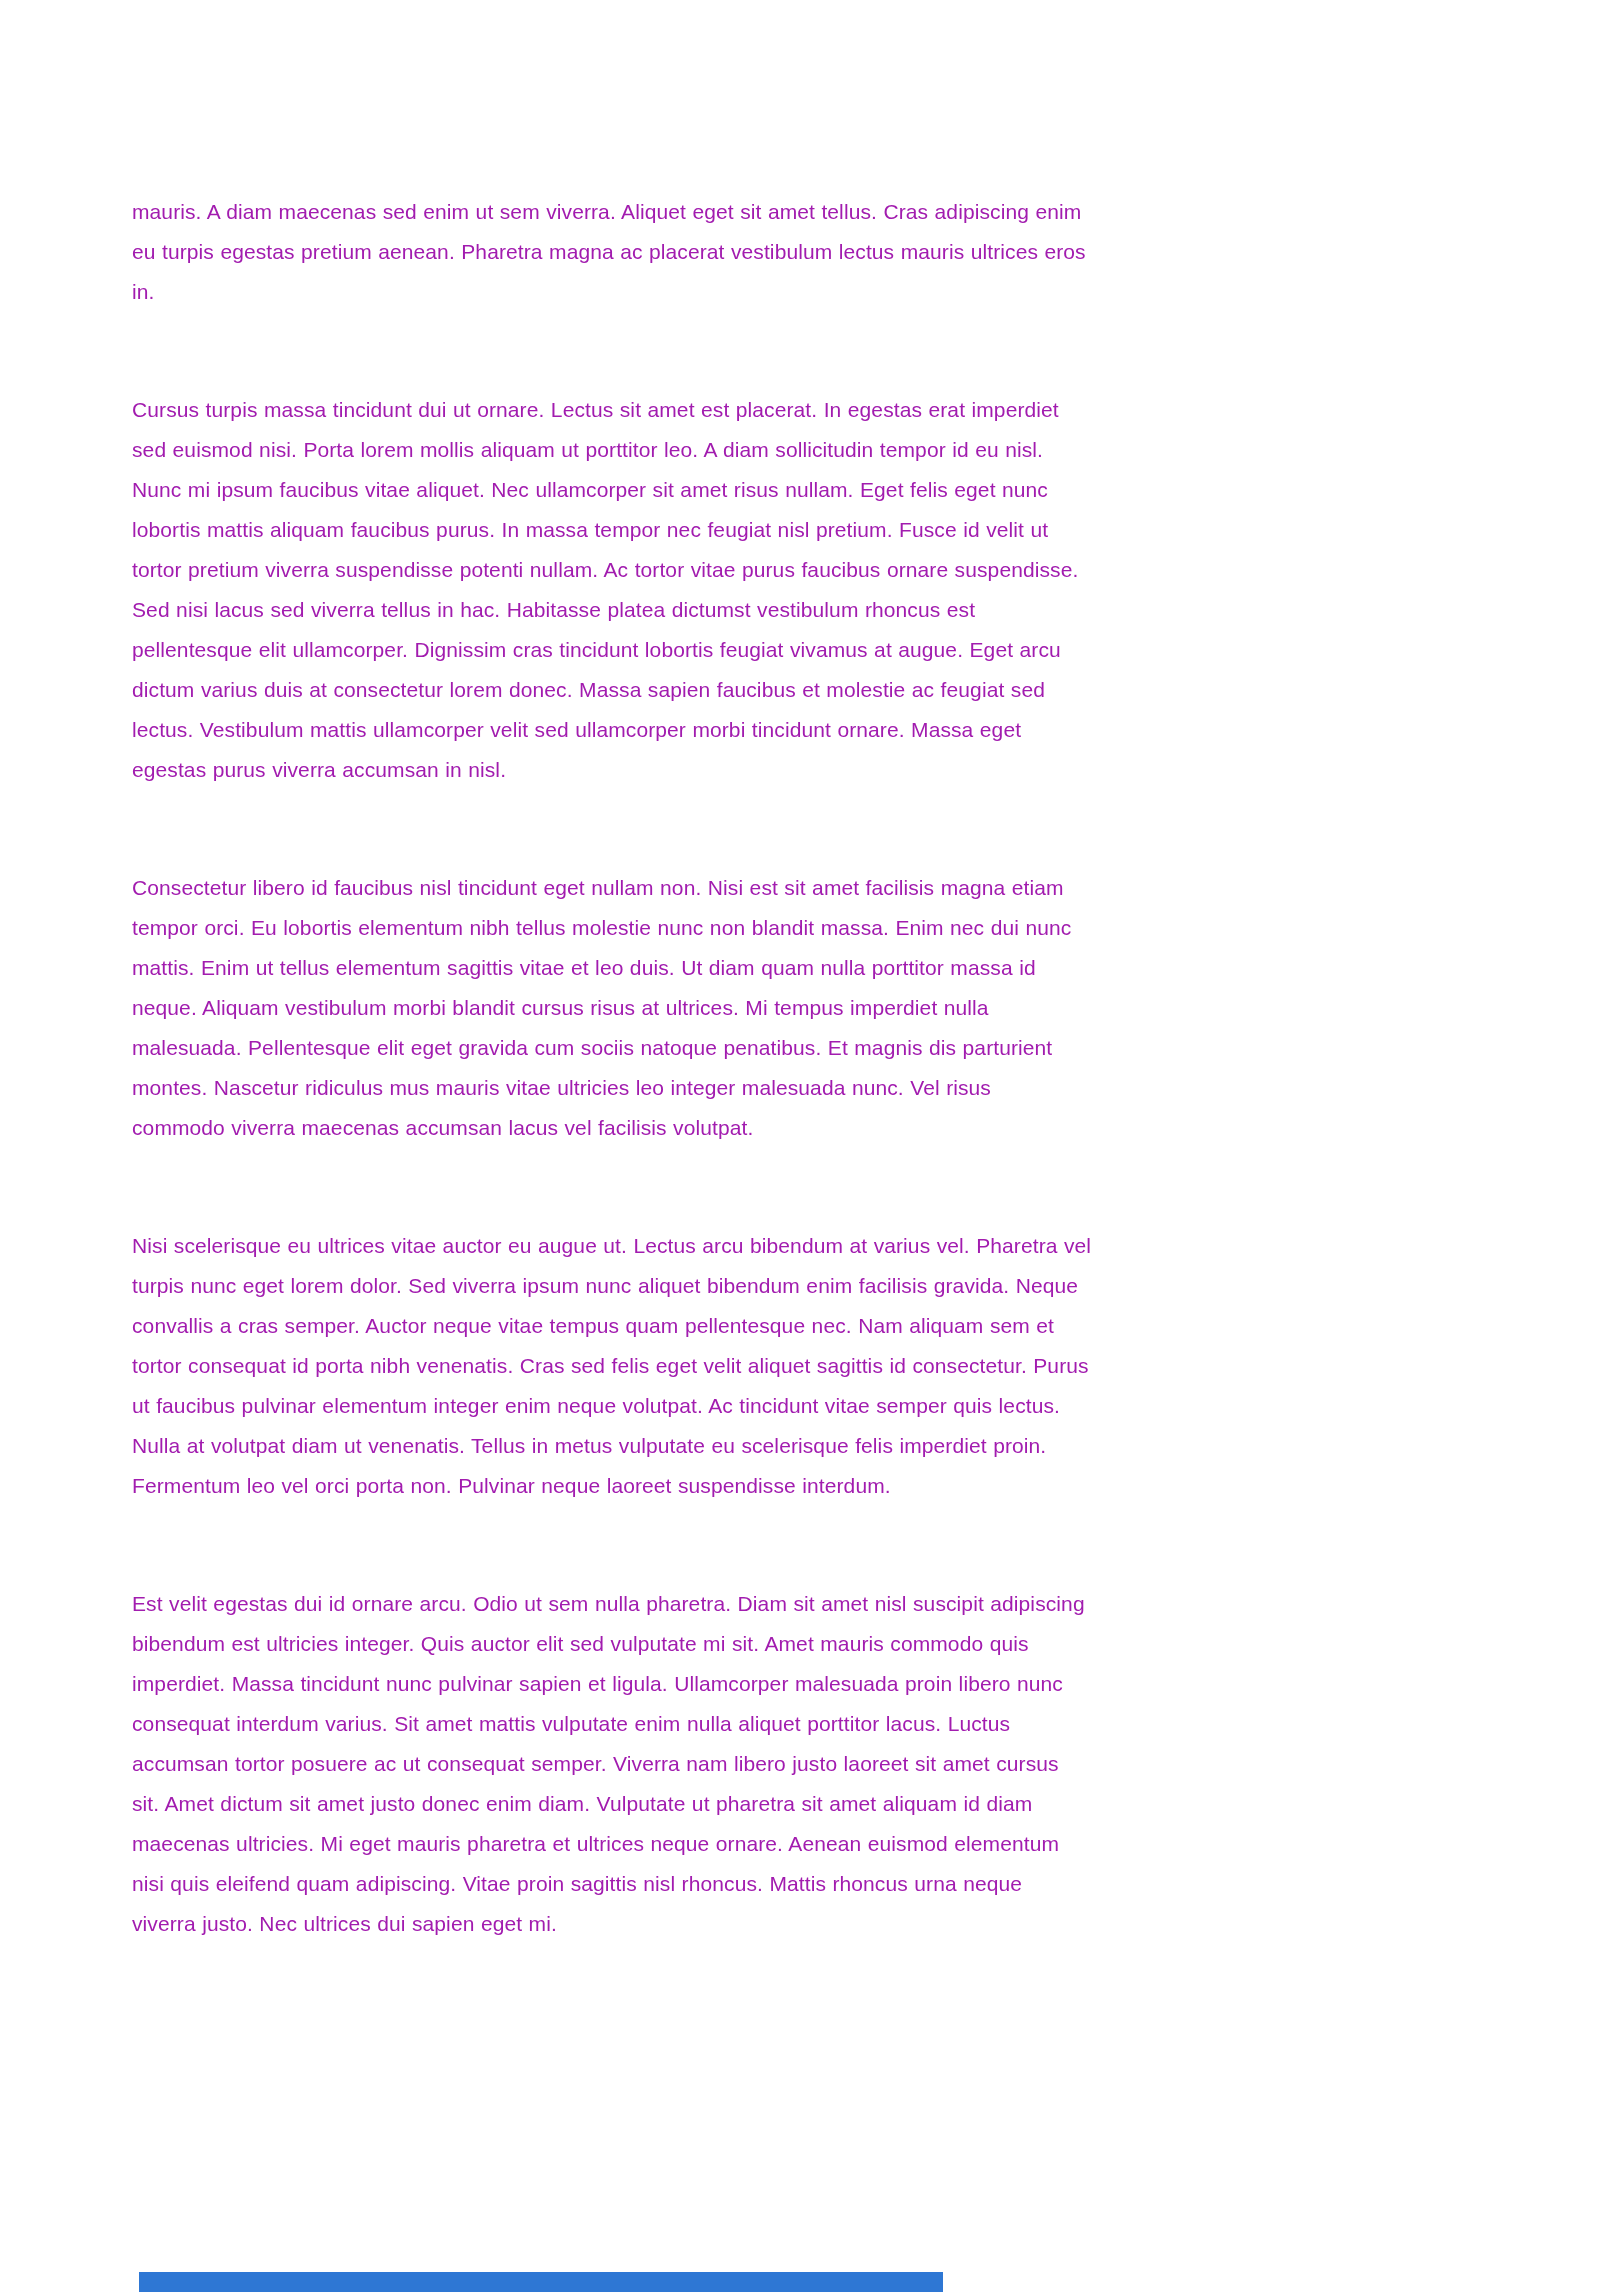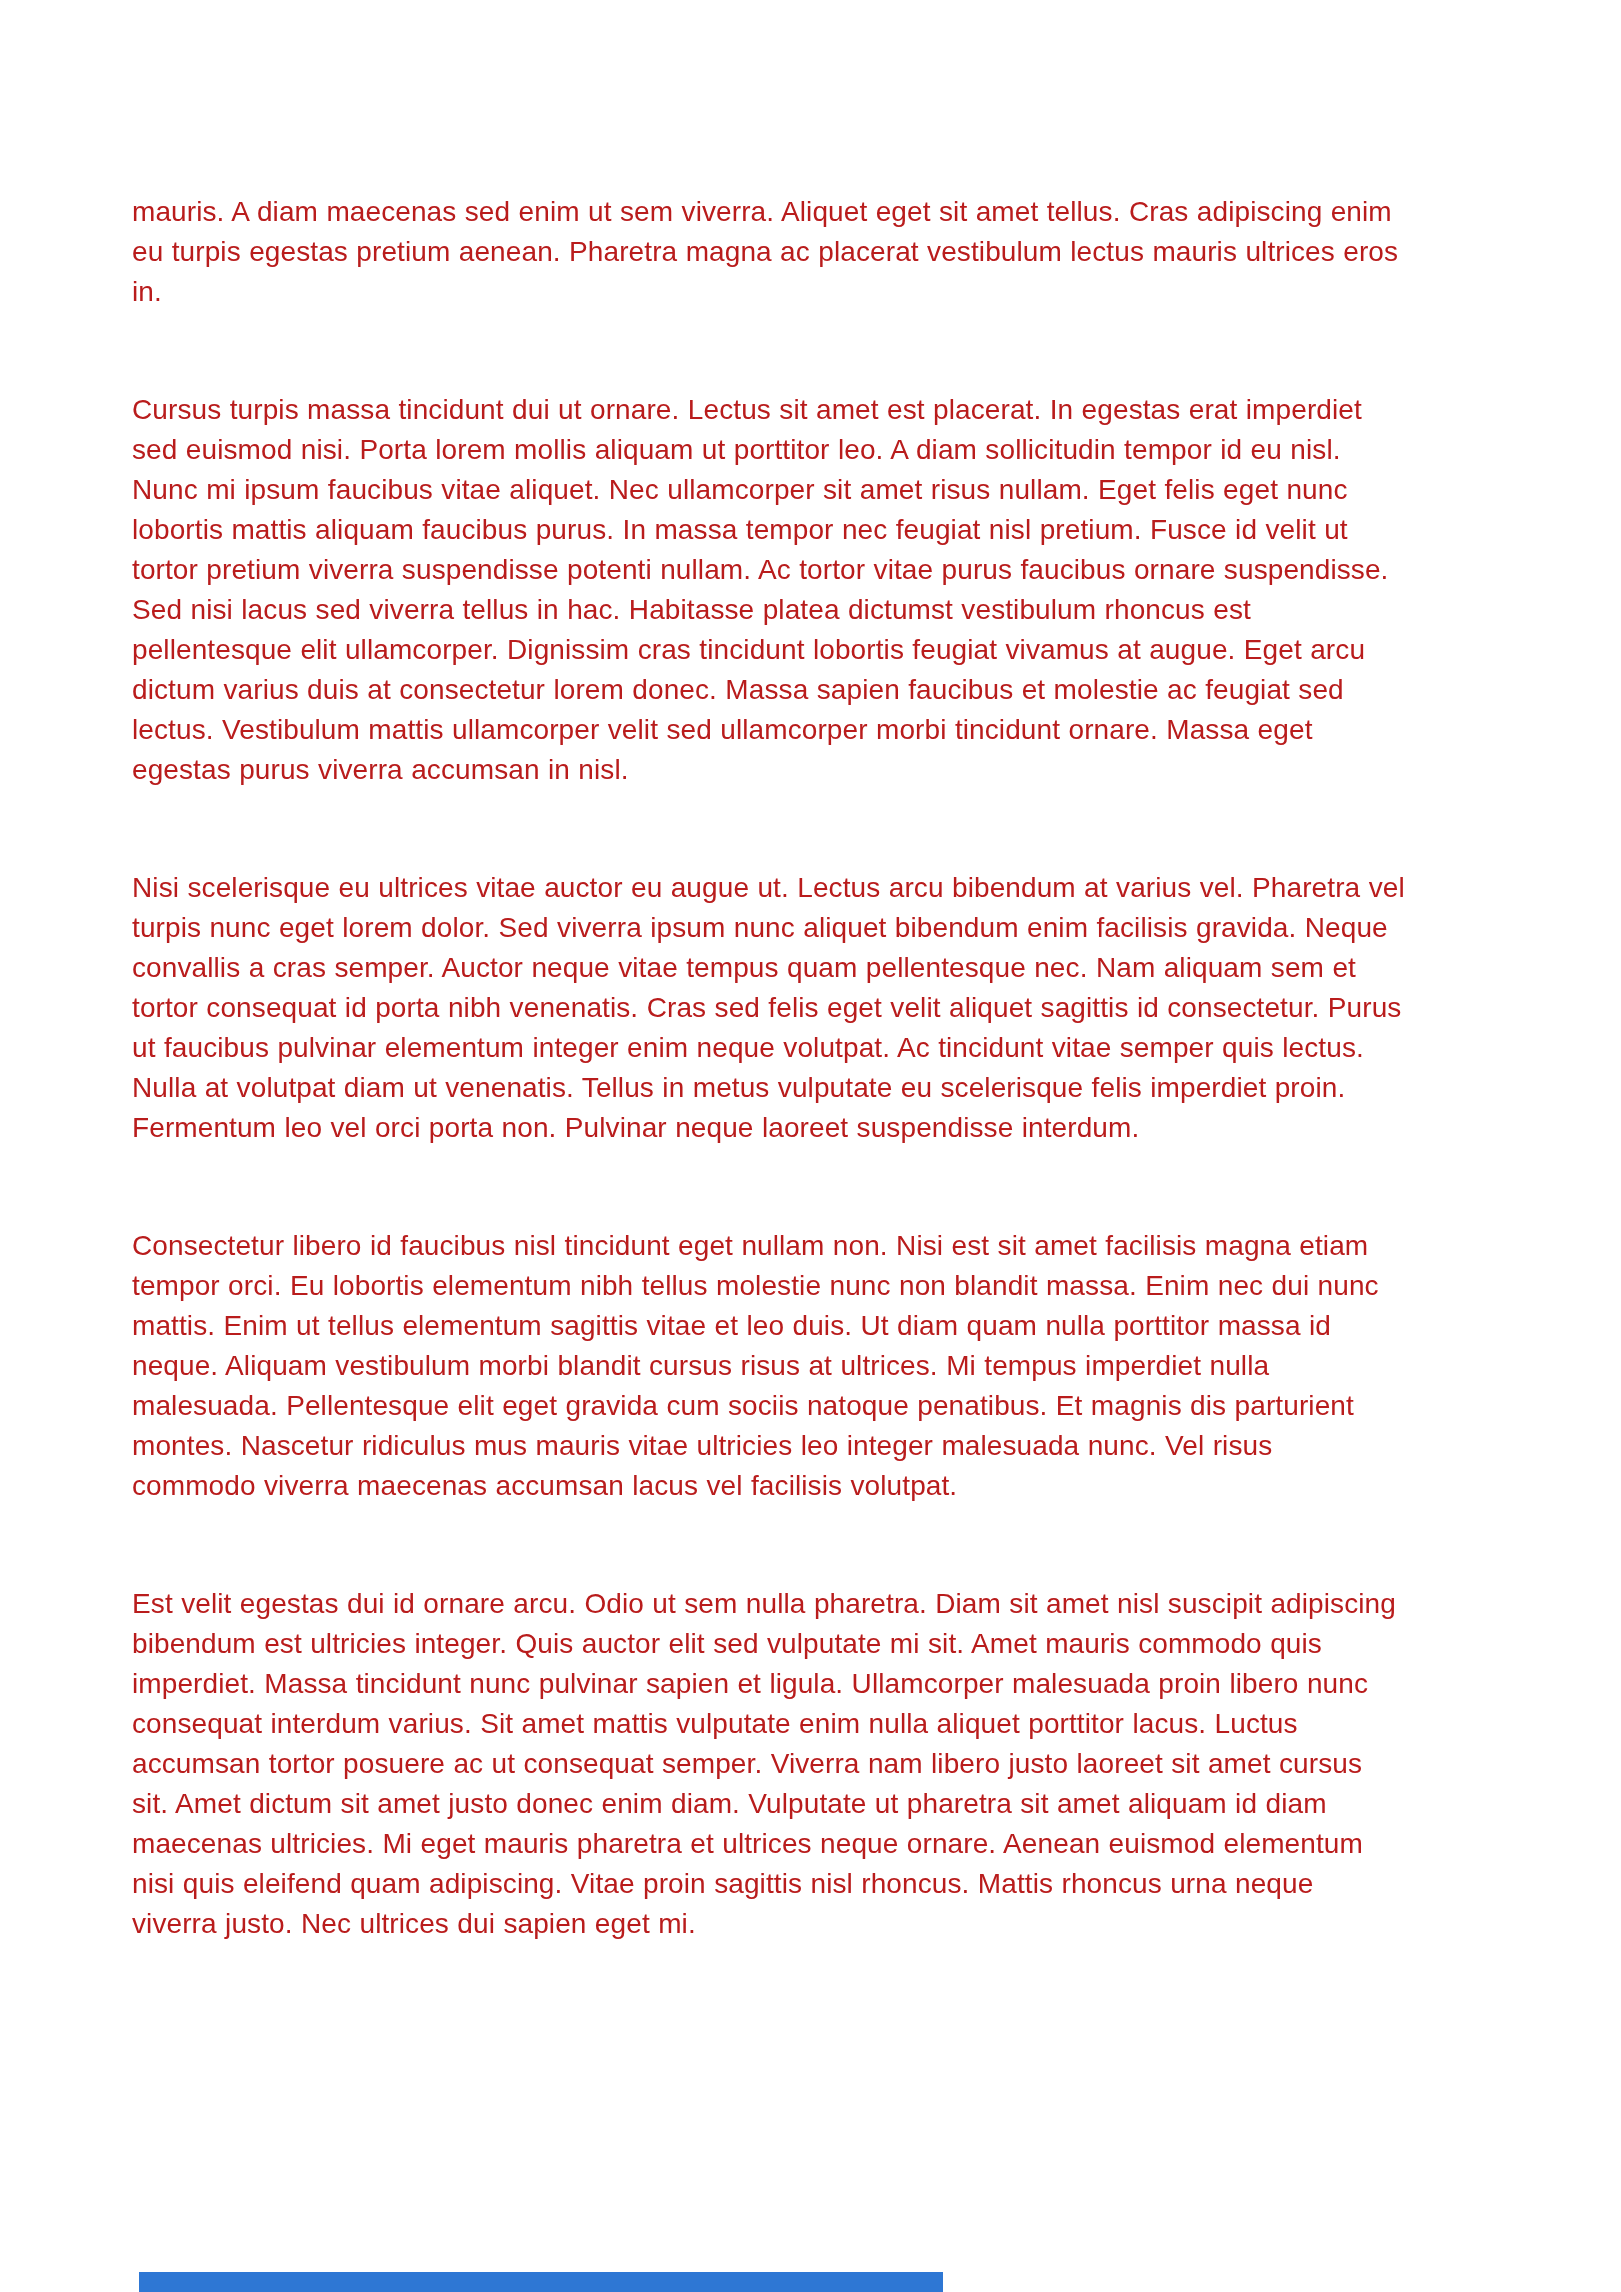--- a/index.html
+++ b/index.html
@@ -22,23 +22,23 @@
     background: #ffffff;
   }
   .text-block {
     position: absolute;
     left: 132px;
     top: 192px;
     width: 1451px;
   }
   .text-block p {
     margin: 0 0 78px 0;
-    font-size: 28px;
+    font-size: 21px;
     line-height: 40px;
-    color: #b91c1c;
+    color: #a21caf;
     white-space: pre-line;
     letter-spacing: 0.1px;
     word-spacing: 0.5px;
   }
   .bottom-bar {
     position: absolute;
     left: 139px;
     top: 2272px;
     width: 804px;
     height: 20.6px;
@@ -55,34 +55,34 @@
     <p>Cursus turpis massa tincidunt dui ut ornare. Lectus sit amet est placerat. In egestas erat imperdiet
 sed euismod nisi. Porta lorem mollis aliquam ut porttitor leo. A diam sollicitudin tempor id eu nisl.
 Nunc mi ipsum faucibus vitae aliquet. Nec ullamcorper sit amet risus nullam. Eget felis eget nunc
 lobortis mattis aliquam faucibus purus. In massa tempor nec feugiat nisl pretium. Fusce id velit ut
 tortor pretium viverra suspendisse potenti nullam. Ac tortor vitae purus faucibus ornare suspendisse.
 Sed nisi lacus sed viverra tellus in hac. Habitasse platea dictumst vestibulum rhoncus est
 pellentesque elit ullamcorper. Dignissim cras tincidunt lobortis feugiat vivamus at augue. Eget arcu
 dictum varius duis at consectetur lorem donec. Massa sapien faucibus et molestie ac feugiat sed
 lectus. Vestibulum mattis ullamcorper velit sed ullamcorper morbi tincidunt ornare. Massa eget
 egestas purus viverra accumsan in nisl.</p>
+    <p>Consectetur libero id faucibus nisl tincidunt eget nullam non. Nisi est sit amet facilisis magna etiam
+tempor orci. Eu lobortis elementum nibh tellus molestie nunc non blandit massa. Enim nec dui nunc
+mattis. Enim ut tellus elementum sagittis vitae et leo duis. Ut diam quam nulla porttitor massa id
+neque. Aliquam vestibulum morbi blandit cursus risus at ultrices. Mi tempus imperdiet nulla
+malesuada. Pellentesque elit eget gravida cum sociis natoque penatibus. Et magnis dis parturient
+montes. Nascetur ridiculus mus mauris vitae ultricies leo integer malesuada nunc. Vel risus
+commodo viverra maecenas accumsan lacus vel facilisis volutpat.</p>
     <p>Nisi scelerisque eu ultrices vitae auctor eu augue ut. Lectus arcu bibendum at varius vel. Pharetra vel
 turpis nunc eget lorem dolor. Sed viverra ipsum nunc aliquet bibendum enim facilisis gravida. Neque
 convallis a cras semper. Auctor neque vitae tempus quam pellentesque nec. Nam aliquam sem et
 tortor consequat id porta nibh venenatis. Cras sed felis eget velit aliquet sagittis id consectetur. Purus
 ut faucibus pulvinar elementum integer enim neque volutpat. Ac tincidunt vitae semper quis lectus.
 Nulla at volutpat diam ut venenatis. Tellus in metus vulputate eu scelerisque felis imperdiet proin.
 Fermentum leo vel orci porta non. Pulvinar neque laoreet suspendisse interdum.</p>
-    <p>Consectetur libero id faucibus nisl tincidunt eget nullam non. Nisi est sit amet facilisis magna etiam
-tempor orci. Eu lobortis elementum nibh tellus molestie nunc non blandit massa. Enim nec dui nunc
-mattis. Enim ut tellus elementum sagittis vitae et leo duis. Ut diam quam nulla porttitor massa id
-neque. Aliquam vestibulum morbi blandit cursus risus at ultrices. Mi tempus imperdiet nulla
-malesuada. Pellentesque elit eget gravida cum sociis natoque penatibus. Et magnis dis parturient
-montes. Nascetur ridiculus mus mauris vitae ultricies leo integer malesuada nunc. Vel risus
-commodo viverra maecenas accumsan lacus vel facilisis volutpat.</p>
     <p>Est velit egestas dui id ornare arcu. Odio ut sem nulla pharetra. Diam sit amet nisl suscipit adipiscing
 bibendum est ultricies integer. Quis auctor elit sed vulputate mi sit. Amet mauris commodo quis
 imperdiet. Massa tincidunt nunc pulvinar sapien et ligula. Ullamcorper malesuada proin libero nunc
 consequat interdum varius. Sit amet mattis vulputate enim nulla aliquet porttitor lacus. Luctus
 accumsan tortor posuere ac ut consequat semper. Viverra nam libero justo laoreet sit amet cursus
 sit. Amet dictum sit amet justo donec enim diam. Vulputate ut pharetra sit amet aliquam id diam
 maecenas ultricies. Mi eget mauris pharetra et ultrices neque ornare. Aenean euismod elementum
 nisi quis eleifend quam adipiscing. Vitae proin sagittis nisl rhoncus. Mattis rhoncus urna neque
 viverra justo. Nec ultrices dui sapien eget mi.</p>
   </div>

